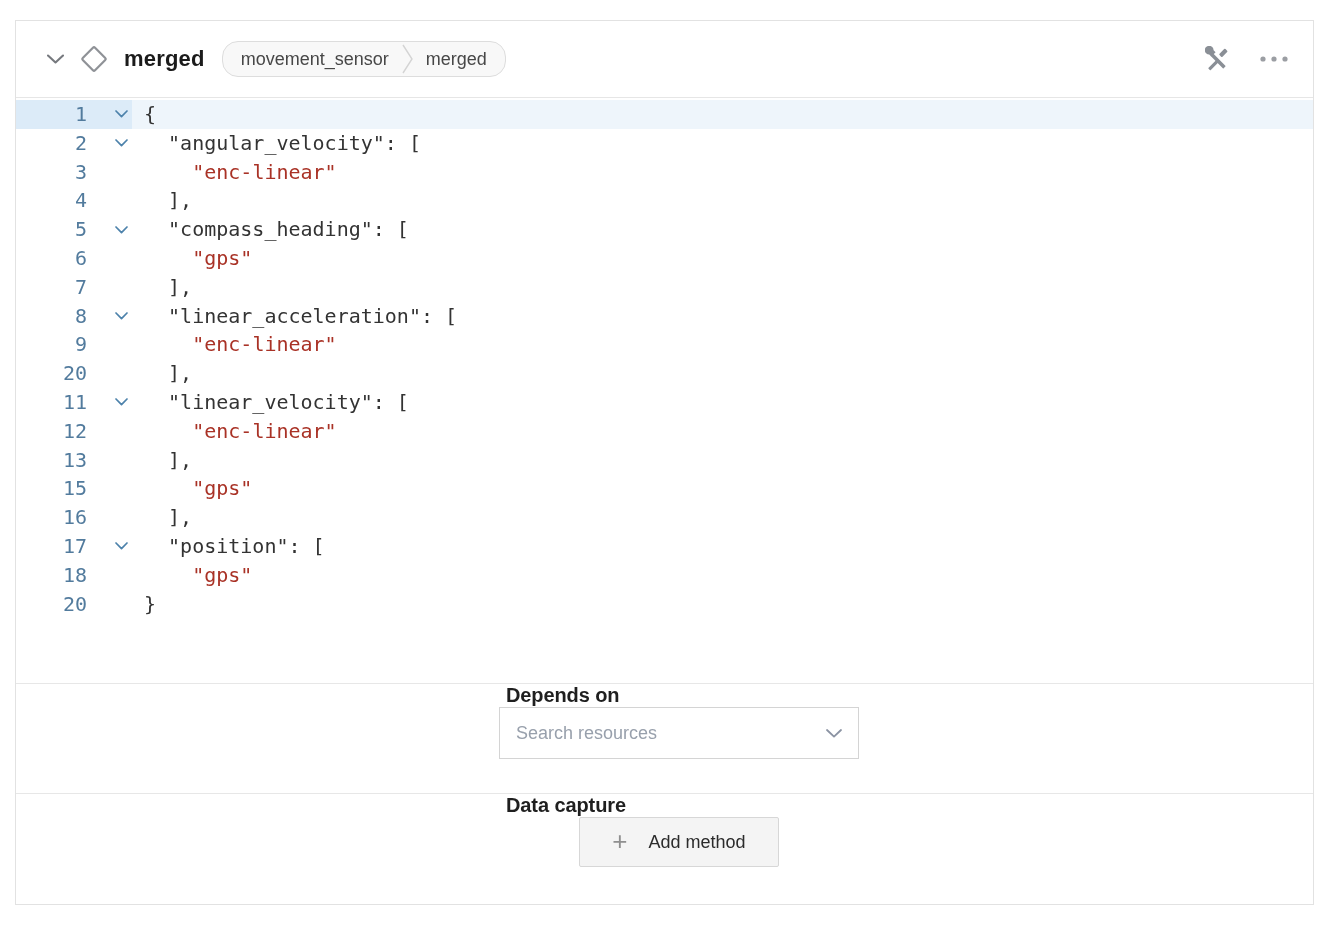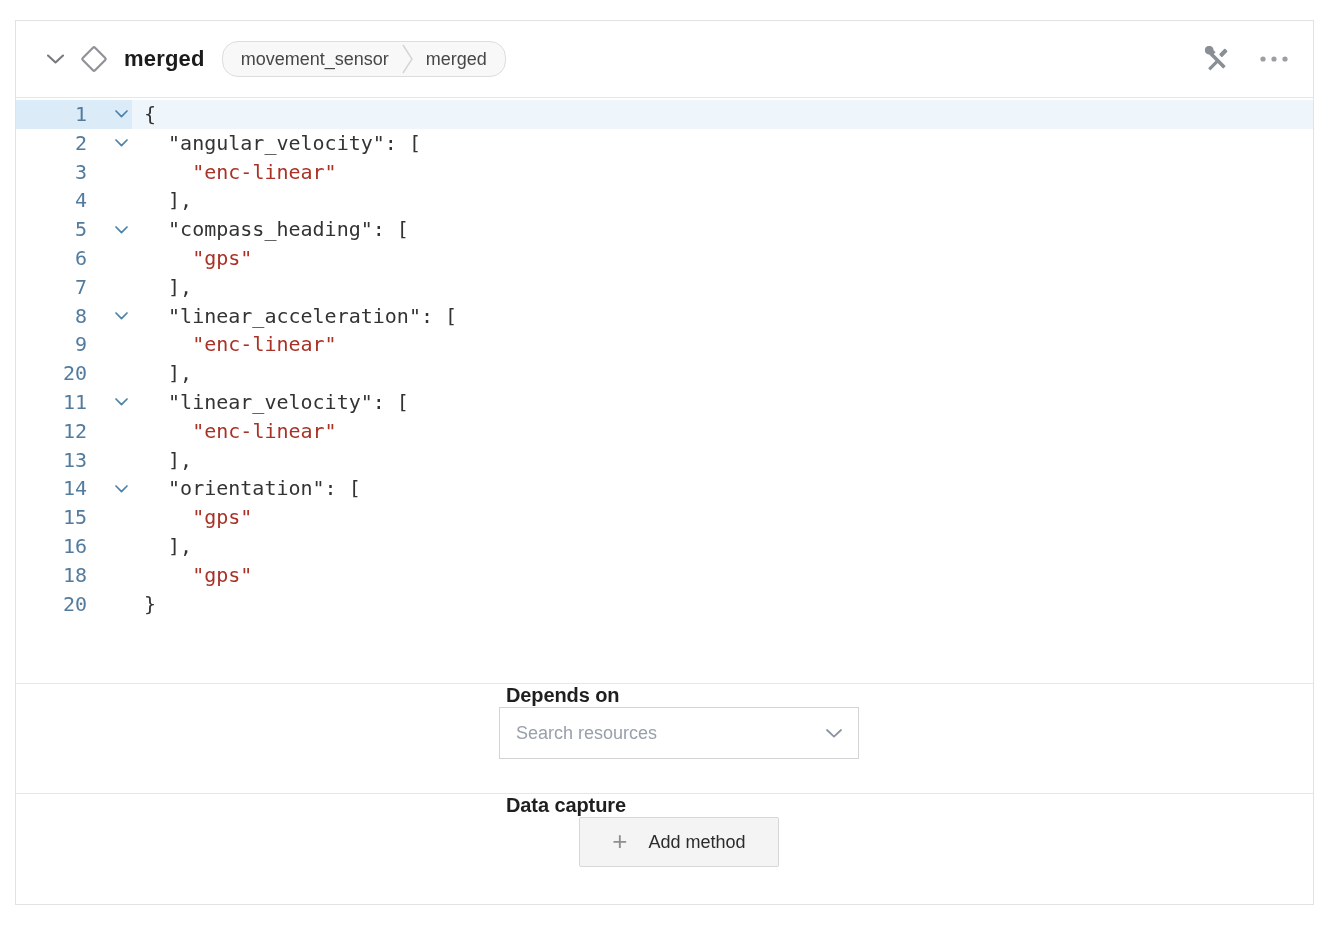--- a/index.html
+++ b/index.html
@@ -189,37 +189,37 @@
         <div class="num">12</div>
         <div class="fold"></div>
         <div class="code"><span class="plain">    </span><span class="string">"enc-linear"</span></div>
       </div>
       <div class="line">
         <div class="num">13</div>
         <div class="fold"></div>
         <div class="code"><span class="plain">  ],</span></div>
       </div>
       <div class="line">
-        <div class="num">14</div>
-        <div class="fold">
-          <svg width="13" height="8" viewBox="0 0 13 8" fill="none">
-            <polyline points="1,1 6.5,6.6 12,1" stroke="#4d82ab" stroke-width="1.7" stroke-linecap="round" stroke-linejoin="round"></polyline>
-          </svg>
-        </div>
-        <div class="code"><span class="plain">  "orientation": [</span></div>
-      </div>
-      <div class="line">
         <div class="num">15</div>
         <div class="fold"></div>
         <div class="code"><span class="plain">    </span><span class="string">"gps"</span></div>
       </div>
       <div class="line">
         <div class="num">16</div>
         <div class="fold"></div>
         <div class="code"><span class="plain">  ],</span></div>
+      </div>
+      <div class="line">
+        <div class="num">17</div>
+        <div class="fold">
+          <svg width="13" height="8" viewBox="0 0 13 8" fill="none">
+            <polyline points="1,1 6.5,6.6 12,1" stroke="#4d82ab" stroke-width="1.7" stroke-linecap="round" stroke-linejoin="round"></polyline>
+          </svg>
+        </div>
+        <div class="code"><span class="plain">  "position": [</span></div>
       </div>
       <div class="line">
         <div class="num">18</div>
         <div class="fold"></div>
         <div class="code"><span class="plain">    </span><span class="string">"gps"</span></div>
       </div>
       <div class="line">
         <div class="num">20</div>
         <div class="fold"></div>
         <div class="code"><span class="plain">}</span></div>

